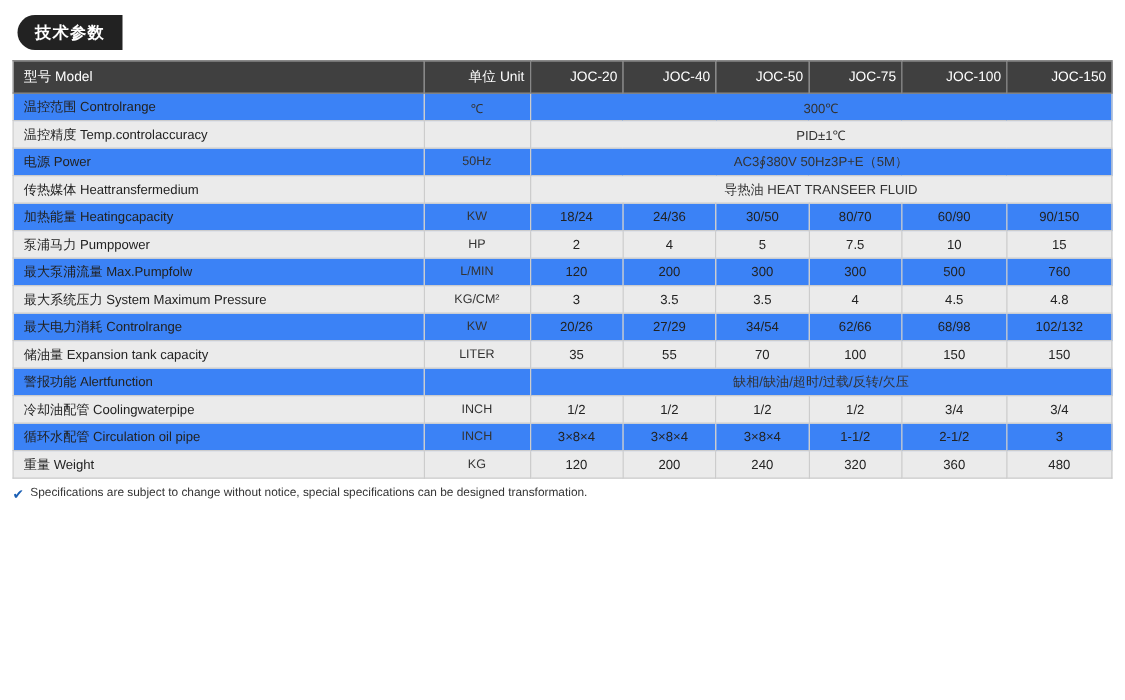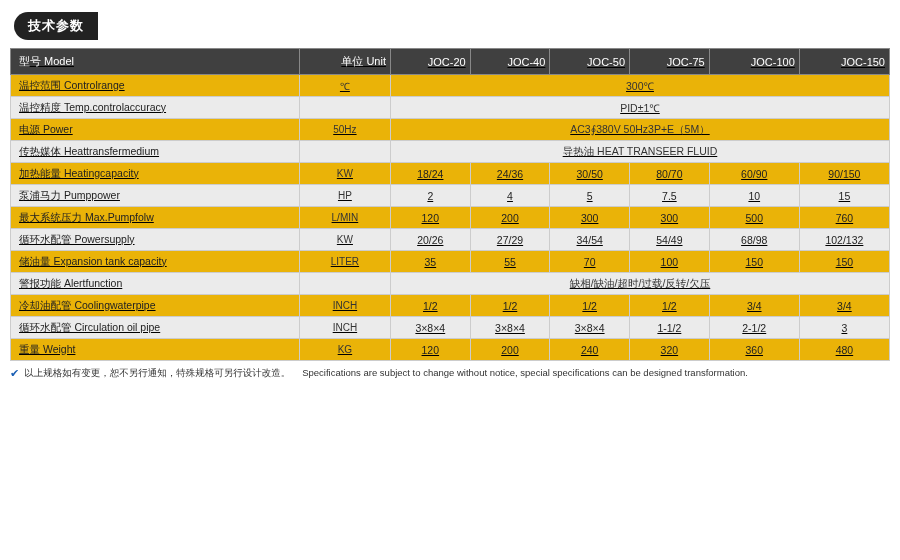--- a/index.html
+++ b/index.html
@@ -30,21 +30,20 @@
 
     .header-title {
       font-size: 13px;
       color: #333;
       margin-left: 14px;
       letter-spacing: 0.5px;
     }
 
     .table-wrapper {
       margin: 0 10px;
-      text-decoration: underline;
     }
 
     table {
       width: 100%;
       border-collapse: collapse;
       font-size: 10.5px;
     }
 
     thead tr {
       background: #404040;
@@ -58,21 +57,21 @@
       border: 1px solid #888;
       font-size: 11px;
     }
 
     thead th:first-child {
       text-align: left;
       padding-left: 8px;
     }
 
     tbody tr {
-      background: #eab308;
+      background: #3b82f6;
     }
 
     tbody tr:nth-child(even) {
       background: #ebebeb;
     }
 
     tbody td {
       padding: 3.5px 4px;
       border: 1px solid #cccccc;
       text-align: center;
@@ -169,36 +168,46 @@
           <td>泵浦马力 Pumppower</td>
           <td>HP</td>
           <td>2</td>
           <td>4</td>
           <td>5</td>
           <td>7.5</td>
           <td>10</td>
           <td>15</td>
         </tr>
         <tr>
-          <td>最大系统压力 Max.Pumpfolw</td>
+          <td>最大泵浦流量 Max.Pumpfolw</td>
           <td>L/MIN</td>
           <td>120</td>
           <td>200</td>
           <td>300</td>
           <td>300</td>
           <td>500</td>
           <td>760</td>
         </tr>
         <tr>
-          <td>循环水配管 Powersupply</td>
+          <td>最大系统压力 System Maximum Pressure</td>
+          <td>KG/CM²</td>
+          <td>3</td>
+          <td>3.5</td>
+          <td>3.5</td>
+          <td>4</td>
+          <td>4.5</td>
+          <td>4.8</td>
+        </tr>
+        <tr>
+          <td>最大电力消耗 Controlrange</td>
           <td>KW</td>
           <td>20/26</td>
           <td>27/29</td>
           <td>34/54</td>
-          <td>54/49</td>
+          <td>62/66</td>
           <td>68/98</td>
           <td>102/132</td>
         </tr>
         <tr>
           <td>储油量 Expansion tank capacity</td>
           <td>LITER</td>
           <td>35</td>
           <td>55</td>
           <td>70</td>
           <td>100</td>
@@ -239,15 +248,14 @@
           <td>320</td>
           <td>360</td>
           <td>480</td>
         </tr>
       </tbody>
   </table>
 </div>
 
 <div class="footer">
   <span class="footer-check">✔</span>
-  <span class="footer-text-cn">以上规格如有变更，恕不另行通知，特殊规格可另行设计改造。</span>
   <span>Specifications are subject to change without notice, special specifications can be designed transformation.</span>
 </div>
 
 </body></html>

